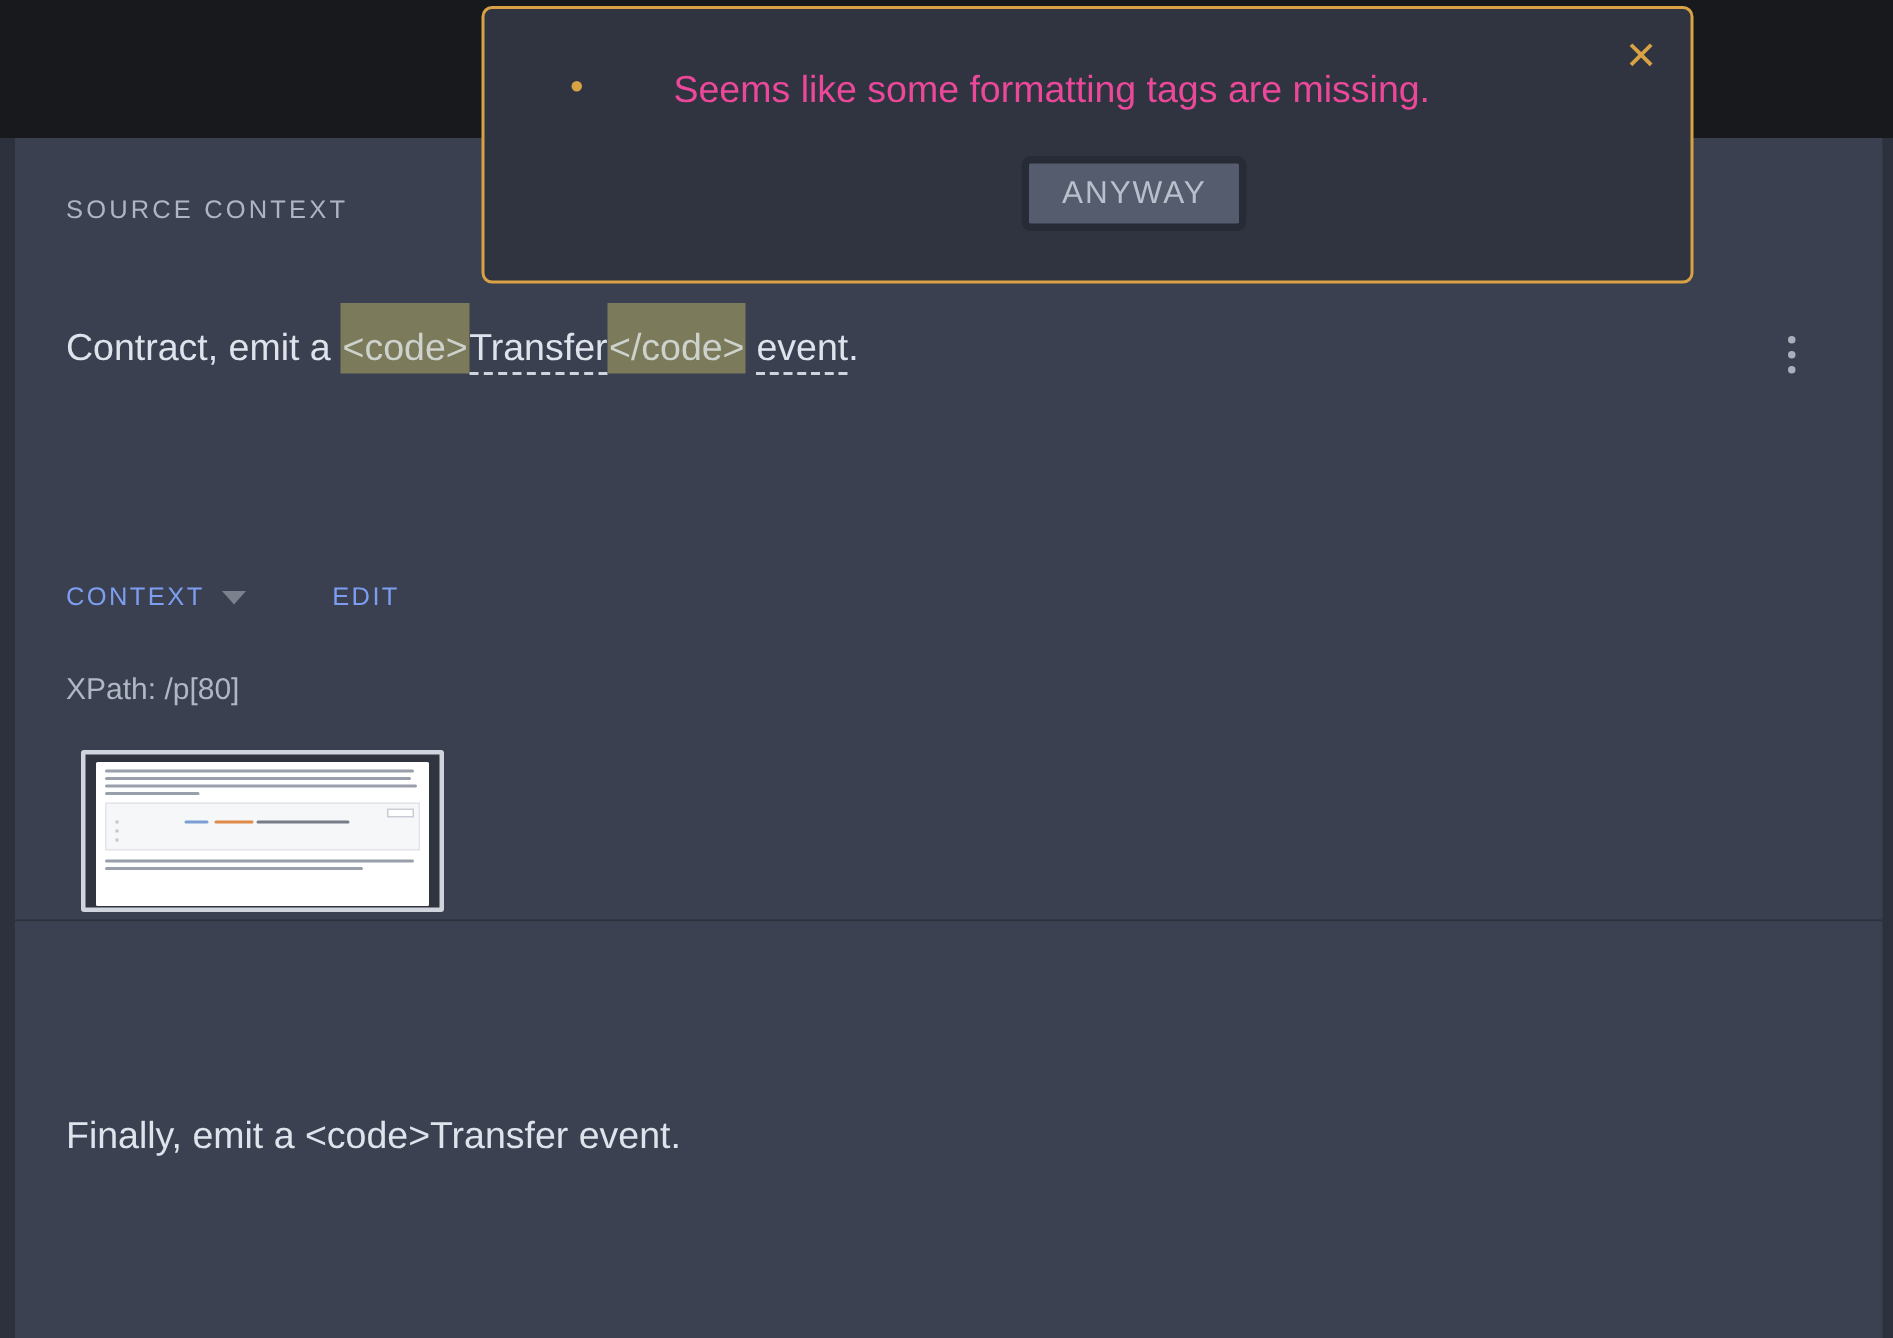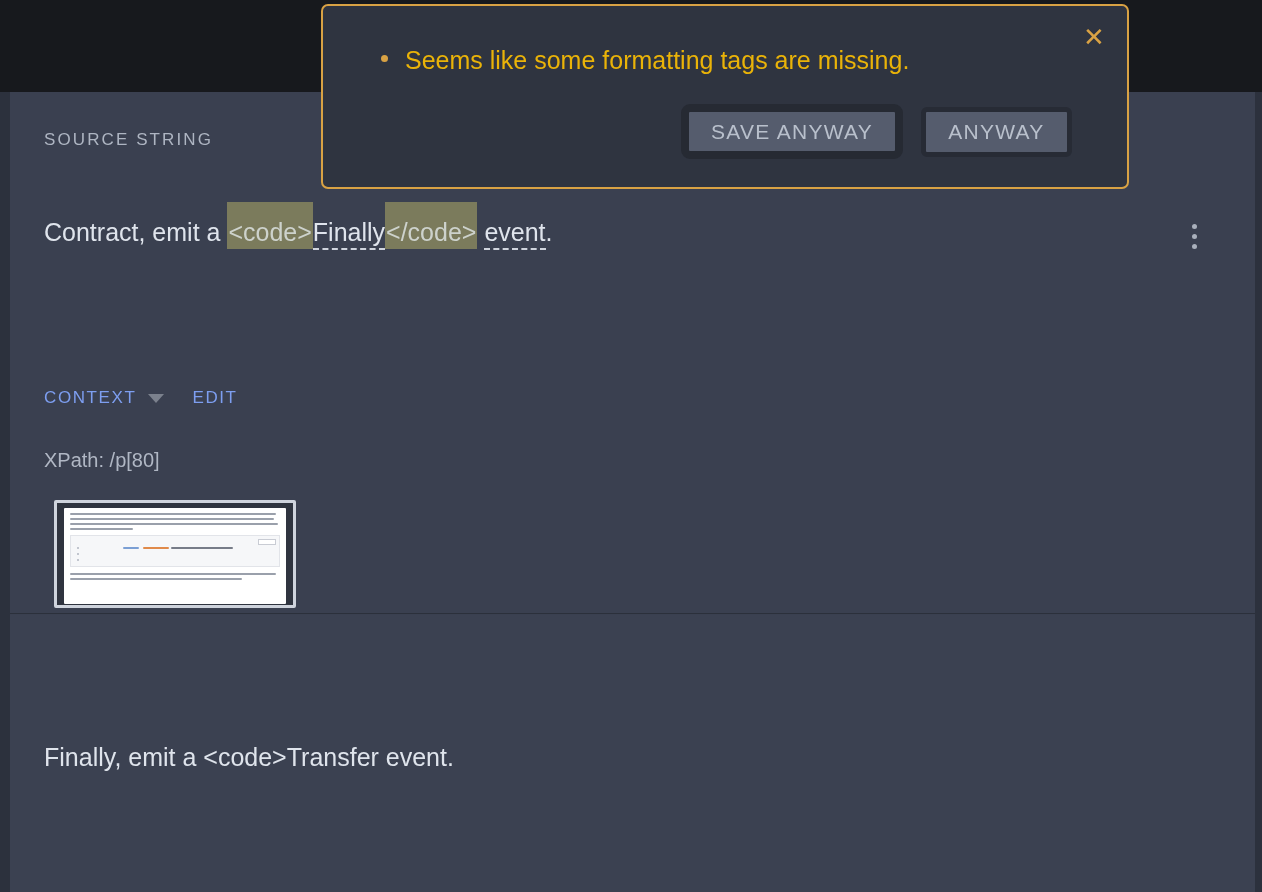--- a/index.html
+++ b/index.html
@@ -110,42 +110,42 @@
     border-bottom: 2px dashed #cfd4dd;
     padding-bottom: 2px;
   }
 
   
   #context-row {
     position: absolute;
     left: 34px; top: 296px;
     display: flex;
     align-items: center;
-    gap: 0px;
+    gap: 11px;
     font-size: 17px;
     letter-spacing: 1.6px;
   }
   #context-toggle {
     color: #7d9ef0;
     cursor: pointer;
     display: flex;
     align-items: center;
     gap: 12px;
   }
   #context-caret {
     width: 0; height: 0;
     border-left: 8px solid transparent;
     border-right: 8px solid transparent;
     border-top: 9px solid #7b818d;
     display: inline-block;
   }
   #edit-link {
     color: #7d9ef0;
     cursor: pointer;
-    margin-left: 28px;
+    margin-left: 46px;
   }
 
   #xpath-line {
     position: absolute;
     left: 34px; top: 357px;
     font-size: 20px;
     color: #b0b7c4;
   }
 
   
@@ -263,21 +263,22 @@
   #dialog-bullet {
     width: 7px; height: 7px;
     border-radius: 50%;
     background: #d9a244;
     position: relative;
     top: -7px;
     flex: none;
   }
   #dialog-message-text {
     font-size: 25px;
-    color: #eab308;
+    color: #ec4899;
+    margin-left: 44px;
   }
   #dialog-actions {
     position: absolute;
     left: 358px; top: 98px;
     display: flex;
     align-items: center;
     gap: 18px;
   }
   .dlg-btn {
     background: #555c6d;
@@ -309,23 +310,23 @@
 <body>
 
 <div id="topbar"></div>
 <div id="edge-left"></div>
 <div id="edge-right"></div>
 
 <div id="editor-window">
 
   <div id="source-section">
 
-    <div id="source-header">SOURCE STRING</div>
-
-    <div id="source-text"><span>Contract, emit a </span><span class="tag-hl">&lt;code&gt;</span><span class="spell">Finally</span><span class="tag-hl">&lt;/code&gt;</span><span> </span><span class="spell">event</span><span>.</span></div>
+    <div id="source-header">SOURCE CONTEXT</div>
+
+    <div id="source-text"><span>Contract, emit a </span><span class="tag-hl">&lt;code&gt;</span><span class="spell">Transfer</span><span class="tag-hl">&lt;/code&gt;</span><span> </span><span class="spell">event</span><span>.</span></div>
 
     <div id="context-row">
       <div id="context-toggle">
         <span>CONTEXT</span>
         <span id="context-caret"></span>
       </div>
       <div id="edit-link">EDIT</div>
     </div>
 
     <div id="xpath-line">XPath: /p[80]</div>
@@ -368,16 +369,15 @@
 <div id="warning-dialog">
 
   <div id="dialog-close">✕</div>
 
   <div id="dialog-message">
     <span id="dialog-bullet"></span>
     <span id="dialog-message-text">Seems like some formatting tags are missing.</span>
   </div>
 
   <div id="dialog-actions">
-    <div class="dlg-btn" id="btn-save-anyway">SAVE ANYWAY</div>
     <div class="dlg-btn" id="btn-cancel">ANYWAY</div>
   </div>
 </div>
 
 </body></html>

